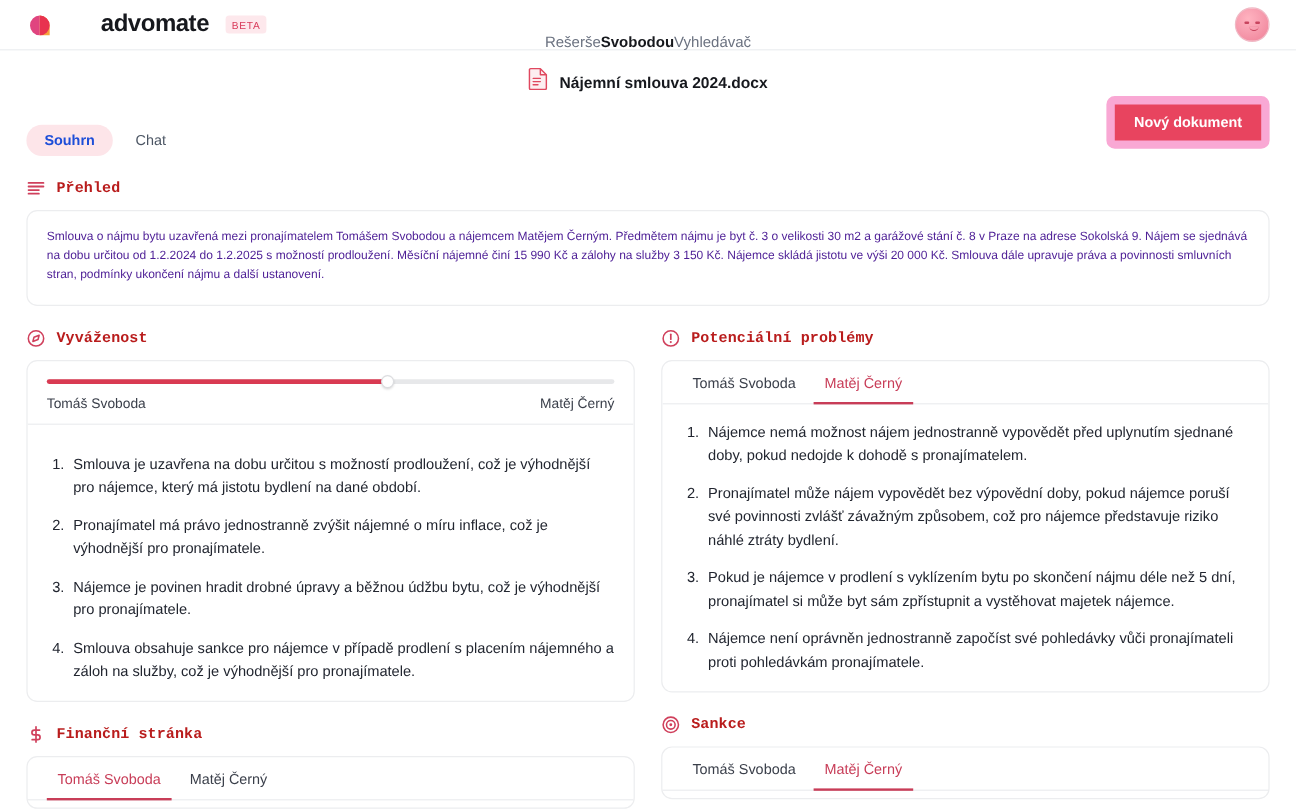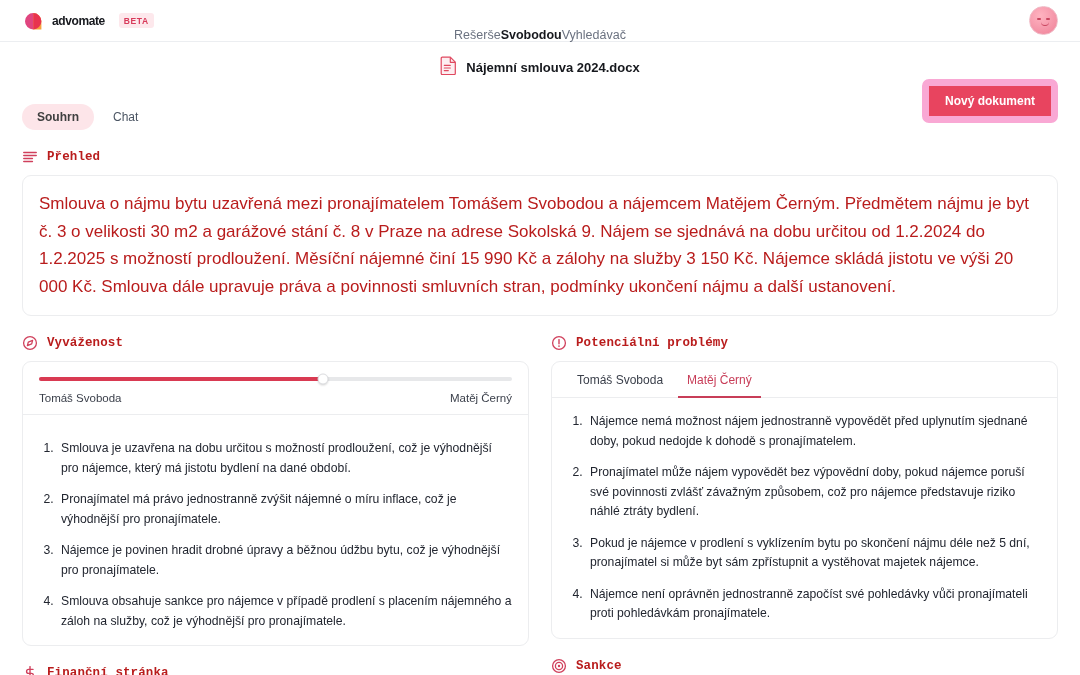--- a/index.html
+++ b/index.html
@@ -20,28 +20,28 @@
     display: flex;
     align-items: center;
     padding: 0 22px;
     border-bottom: 1px solid #eceef1;
     background: #fff;
     position: relative;
   }
   .brand { display: flex; align-items: center; gap: 8px; }
   .brand-mark { width: 22px; height: 22px; position: relative; }
   .brand-name {
-    font-size: 12px; font-weight: 700; letter-spacing: -0.4px; color: #16181d;
+    font-size: 20px; font-weight: 700; letter-spacing: -0.4px; color: #16181d; margin-left: 32px;
   }
   .beta-badge {
     margin-left: 6px;
     background: #fde8ec;
     color: #d83a5a;
     font-size: 8.5px;
-    font-weight: 700;
+    font-weight: 400;
     letter-spacing: .6px;
     padding: 2.5px 5px;
     border-radius: 3px;
   }
   .nav {
     position: absolute; left: 50%; transform: translateX(-50%);
     display: flex; align-items: flex-end; margin-top: 28px;
   }
   .nav-item {
     font-size: 12.5px;
@@ -89,41 +89,41 @@
   }
   .btn-primary {
     background: #e8445f; color: #fff; border: 7px solid #f9a8d4;
   }
 
   .seg-tabs { display: flex; gap: 4px; margin-top: 10px; }
   .seg-tab {
     font-size: 12px; padding: 7px 15px; border-radius: 16px;
     color: #4b5563; cursor: pointer; line-height: 1;
   }
-  .seg-tab.active { background: #fde5e9; color: #404040; font-weight: 700; }
+  .seg-tab.active { background: #fde5e9; color: #1d4ed8; font-weight: 700; }
 
   
   .section-head {
     display: flex; align-items: center; gap: 9px;
     margin: 19px 0 10px 0;
   }
   .section-title {
     font-size: 12.5px; font-weight: 700; color: #b91c1c; letter-spacing: .1px; font-family: Liberation Mono, monospace;
   }
   .sec-icon { width: 16px; height: 16px; display: block; flex: none; }
 
   
   .card {
     border: 1px solid #ecedef;
     border-radius: 9px;
     background: #fff;
   }
   .card.overview { padding: 14px 16px 15px 16px; }
   .overview-text {
-    font-size: 17px; line-height: 1.62; color: #b91c1c;
+    font-size: 10px; line-height: 1.62; color: #4c1d95;
   }
 
   .columns { display: flex; gap: 22px; }
   .col { width: 507px; flex: none; }
   .slider-track {
     height: 4px; background: #e7e8ea; border-radius: 3px; position: relative;
   }
   .slider-fill {
     position: absolute; left: 0; top: 0; height: 4px;
     background: #d93a52; border-radius: 3px;

